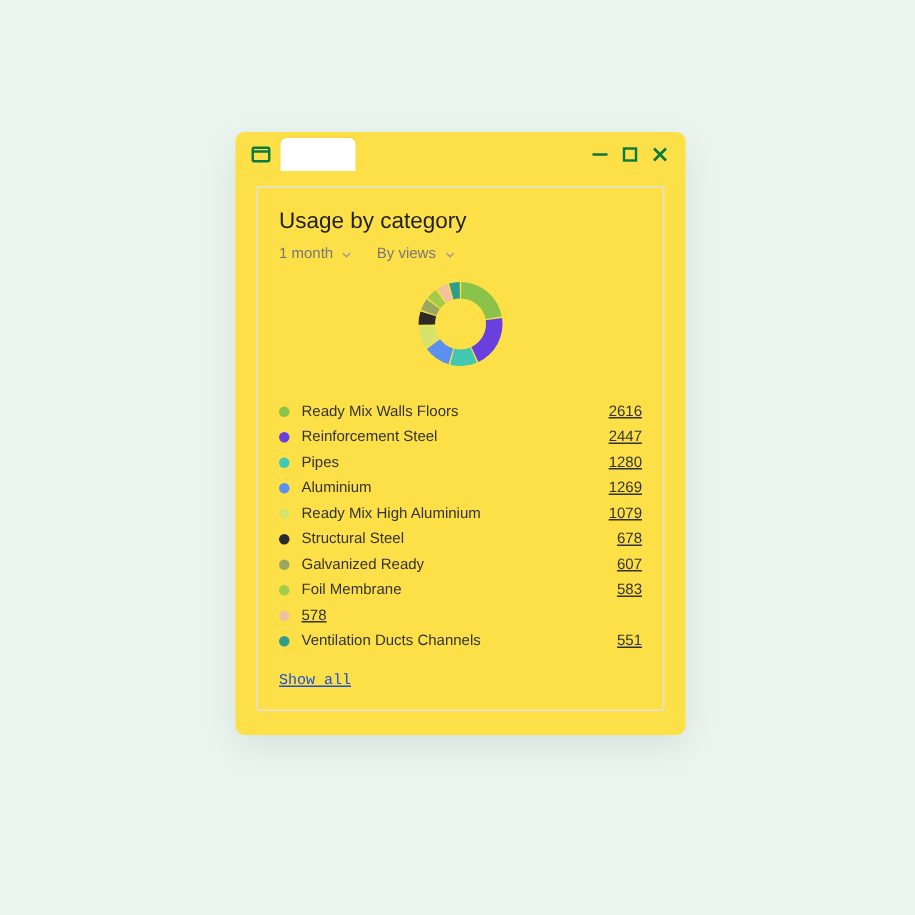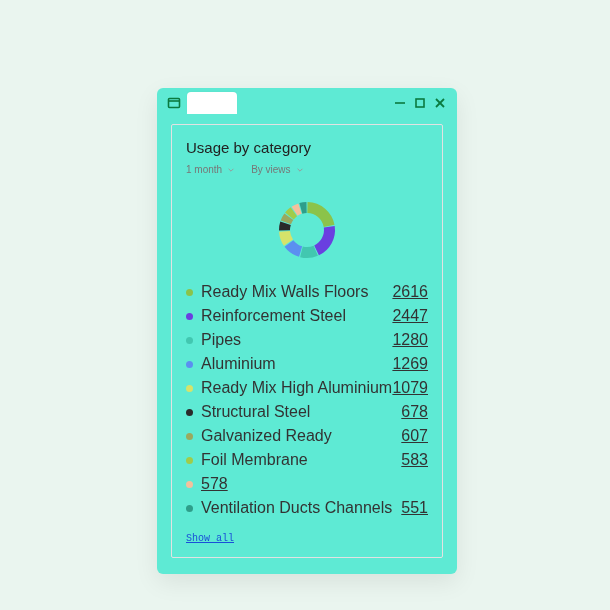--- a/index.html
+++ b/index.html
@@ -11,21 +11,21 @@
       display: flex;
       align-items: center;
       justify-content: center;
       position: relative;
     }
     .window {
       position: absolute;
       left: 157px;
       top: 88px;
       width: 300px;
-      background: #5eead4;
+      background: #fde047;
       border-radius: 6px;
       box-shadow: 0 8px 24px rgba(0,0,0,0.08);
     }
     .titlebar {
       height: 30px;
       display: flex;
       align-items: center;
       justify-content: space-between;
       padding: 0 10px;
     }
@@ -48,21 +48,21 @@
     }
     .card-title {
       font-size: 15px;
       font-weight: 500;
       color:#222;
       margin-bottom: 8px;
     }
     .filters {
       display:flex;
       gap: 16px;
-      margin-bottom: 14px;
+      margin-bottom: 0;
     }
     .filter {
       display:flex;
       align-items:center;
       gap:5px;
       font-size:10px;
       color:#777;
       cursor:pointer;
     }
     .chev { width:8px; height:8px; }
@@ -73,21 +73,21 @@
     }
     .legend {
       display:flex;
       flex-direction:column;
       gap:6px;
       margin-bottom: 10px;
     }
     .legend-row {
       display:flex;
       align-items:center;
-      font-size:16px;
+      font-size:10px;
       color:#333;
     }
     .dot {
       width:7px;
       height:7px;
       border-radius:50%;
       margin-right:8px;
       flex-shrink:0;
     }
     .legend-label { flex:1; }

